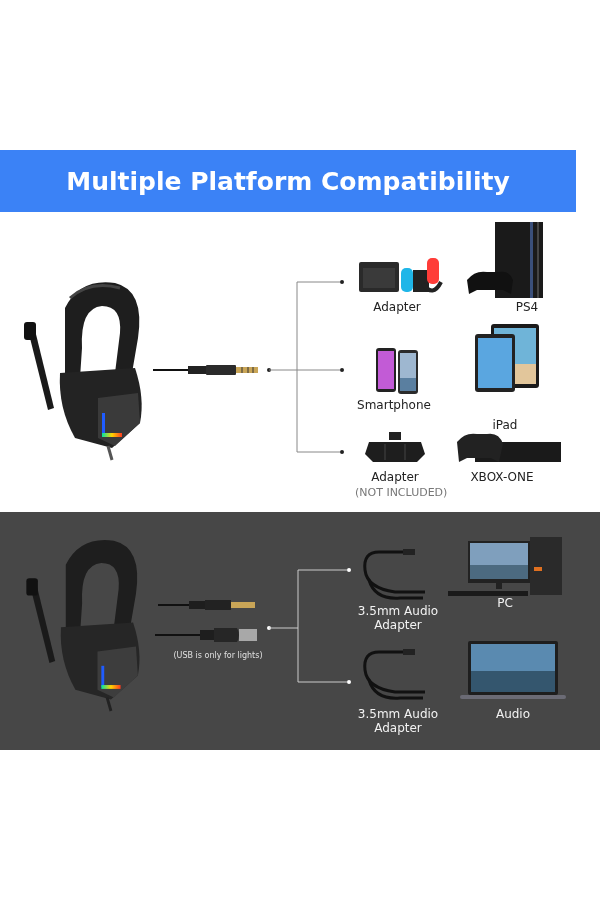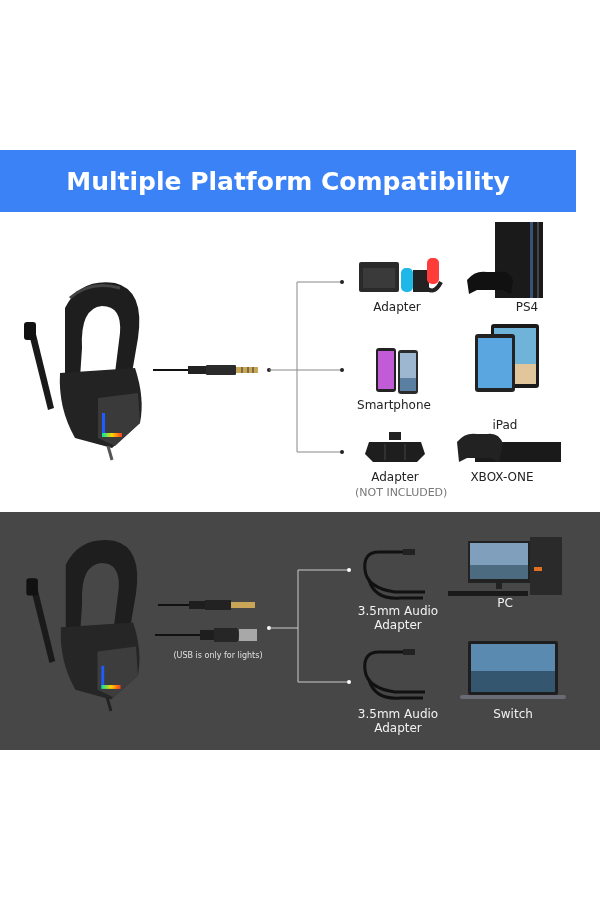--- a/index.html
+++ b/index.html
@@ -181,13 +181,13 @@
   <div>3.5mm Audio</div>
   <div>Adapter</div>
 </div>
 
 <svg style="left:460px;top:641px;" width="106" height="58">
   <rect x="8" y="0" width="90" height="54" rx="2" fill="#1e1e1e"></rect>
   <rect x="11" y="3" width="84" height="48" fill="#5a8ab0"></rect>
   <rect x="11" y="30" width="84" height="21" fill="#34566e"></rect>
   <rect x="0" y="54" width="106" height="4" rx="2" fill="#6b6b75"></rect>
 </svg>
-<div class="abs lbl lbl-light" style="left:478px;top:707px;width:70px;">Switch</div>
+<div class="abs lbl lbl-light" style="left:478px;top:707px;width:70px;">Audio</div>
 
 </body></html>

